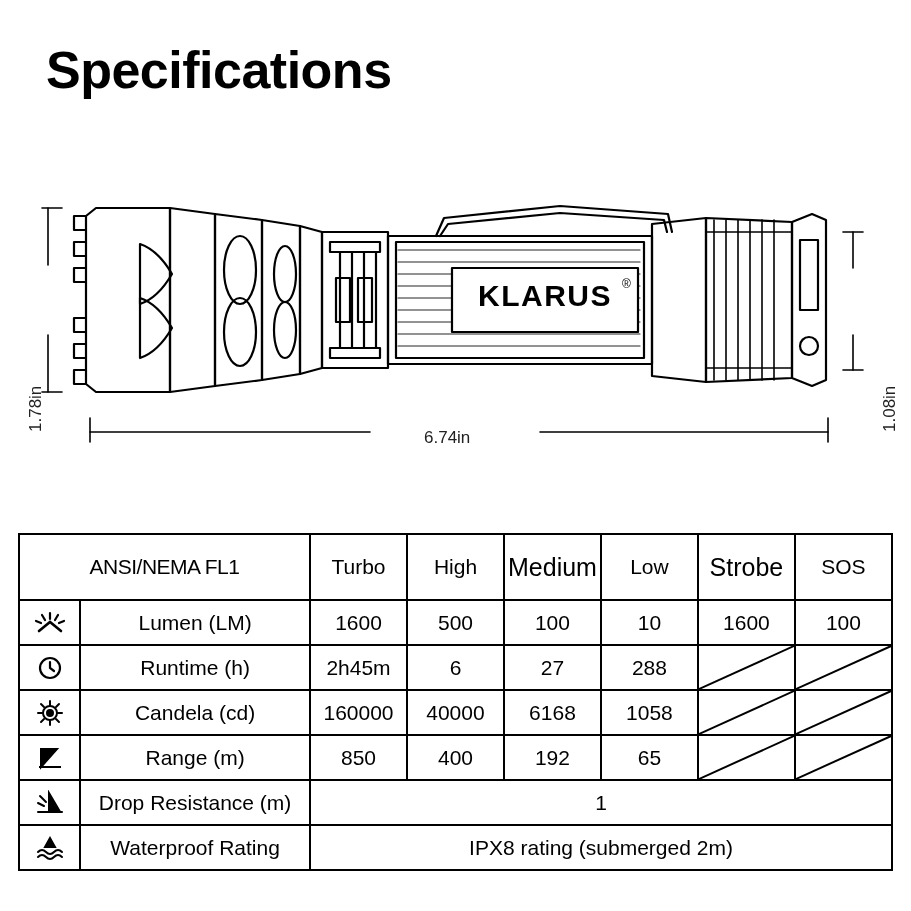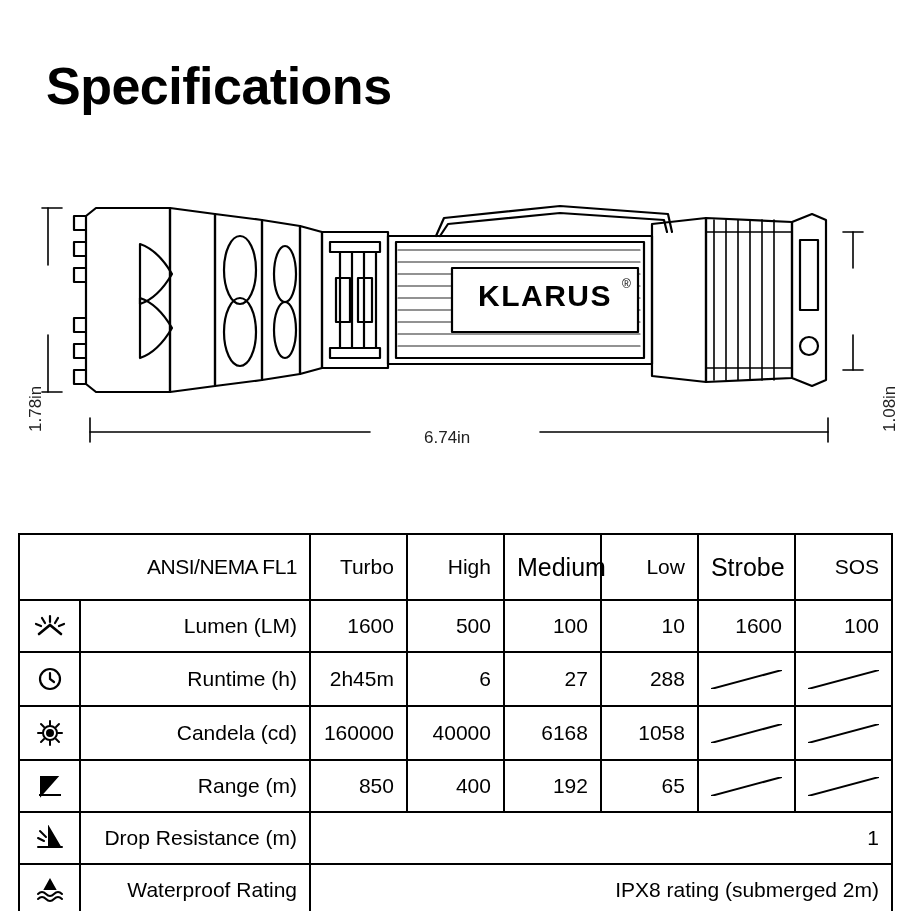--- a/index.html
+++ b/index.html
@@ -23,21 +23,20 @@
   
   .title {
     position: absolute;
     left: 46px;
     top: 44px;
     font-size: 52px;
     font-weight: bold;
     letter-spacing: -0.5px;
     line-height: 1;
     color: #000;
-    margin-top: 16px;
   }
 
   
   .diagram {
     position: absolute;
     left: 0;
     top: 170px;
     width: 911px;
     height: 320px;
   }
@@ -72,24 +71,24 @@
   .spec-table {
     position: absolute;
     left: 18px;
     top: 533px;
     width: 875px;
     border-collapse: collapse;
     table-layout: fixed;
   }
   .spec-table td, .spec-table th {
     border: 2px solid #000;
-    text-align: right;
+    text-align: center;
     vertical-align: middle;
     font-weight: normal;
-    padding: 12px;
+    padding: 0;
     font-size: 21px;
     color: #000;
     font-family: "Liberation Sans", sans-serif;
   }
   .hdr-row td { height: 66px; }
   .body-row td { height: 45px; }
   .hdr-title {
     font-size: 27px;
     font-weight: bold;
     letter-spacing: -0.5px;

